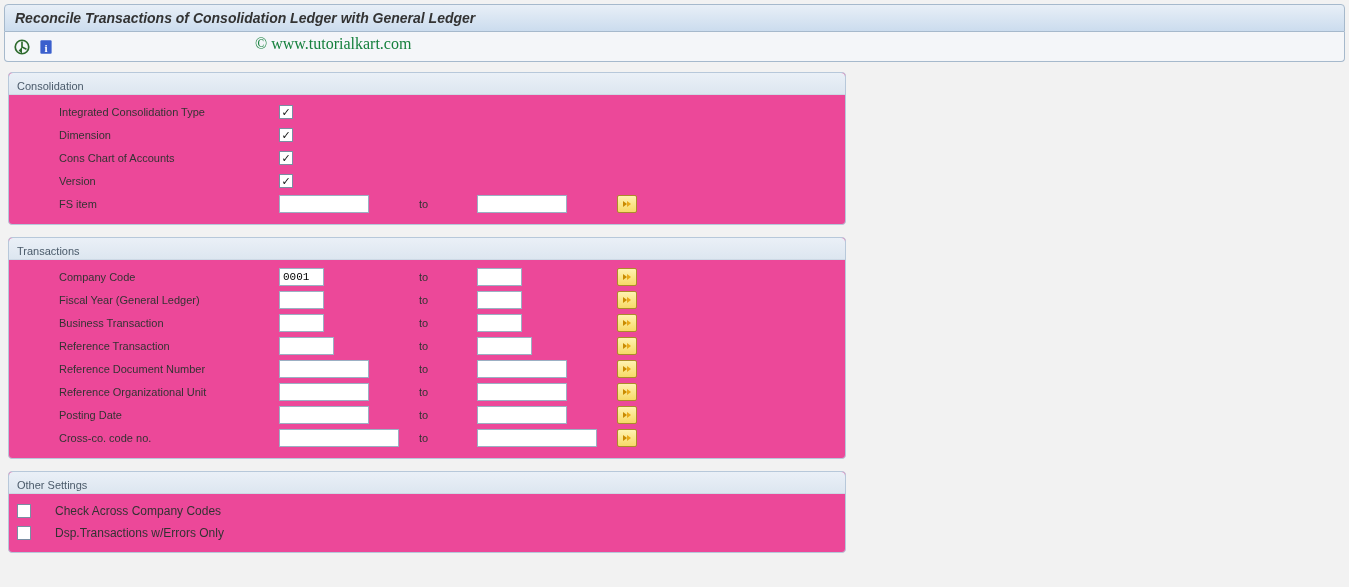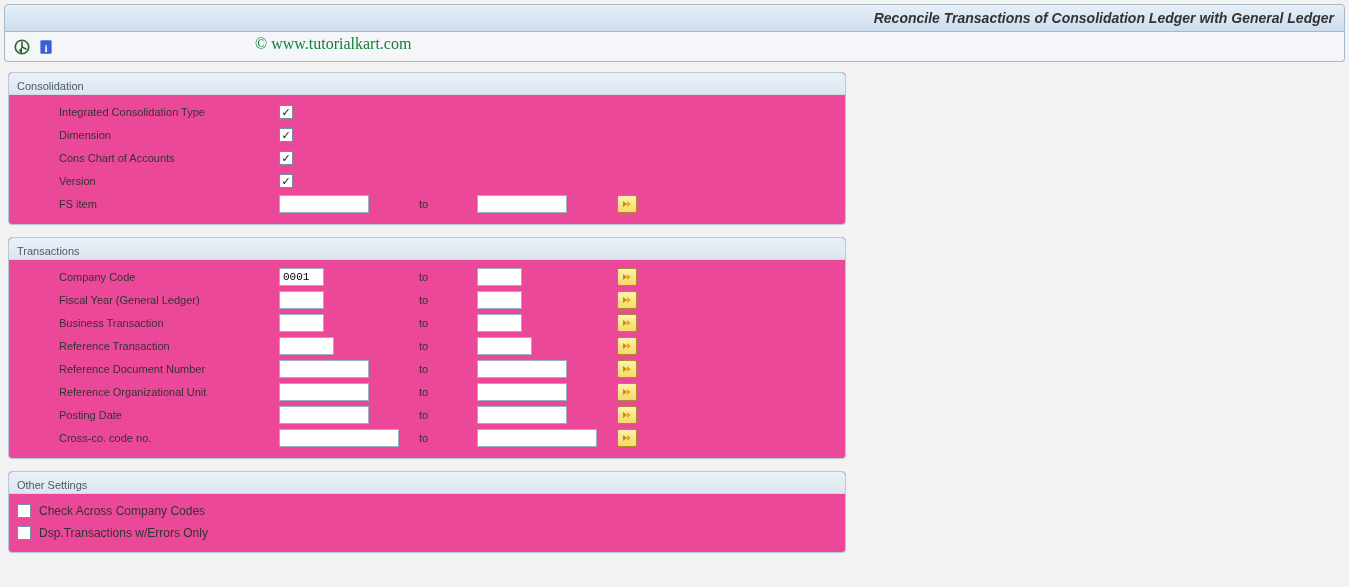--- a/index.html
+++ b/index.html
@@ -12,21 +12,20 @@
     height: 587px;
     overflow: hidden;
     position: relative;
   }
   .title-bar {
     background: linear-gradient(to bottom, #e8eff7, #cbdcee);
     border: 1px solid #a6b9cc;
     border-radius: 4px 4px 0 0;
     padding: 5px 10px;
     margin: 4px 4px 0 4px;
-    text-align: right;
   }
   .title-bar h1 {
     font-size: 14px;
     font-style: italic;
     font-weight: bold;
     color: #333;
   }
   .toolbar {
     background: #f4f6f9;
     border: 1px solid #a6b9cc;
@@ -106,21 +105,21 @@
   .multi-btn {
     width: 20px; height: 18px;
     background: linear-gradient(to bottom, #fff2b0, #f7d967);
     border: 1px solid #ac8b2a;
     border-radius: 2px;
     display:inline-flex; align-items:center; justify-content:center;
     cursor:pointer;
   }
   .multi-btn svg { width: 10px; height: 10px; }
   .checkbox-row {
-    display:flex; align-items:center; height:22px; gap:8px;
+    display:flex; align-items:center; height:22px; gap:24px;
   }
   .watermark {
     position: absolute;
     top: 35px; left: 255px;
     font-size: 16px;
     color: #15803d;
     font-family: "Times New Roman", serif;
     pointer-events: none;
   }
 </style>

